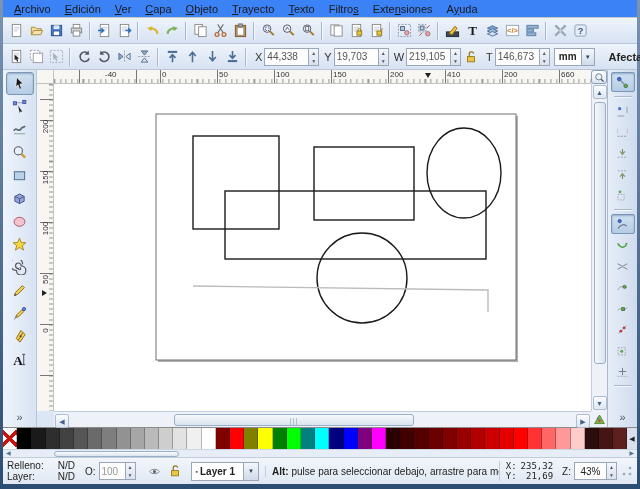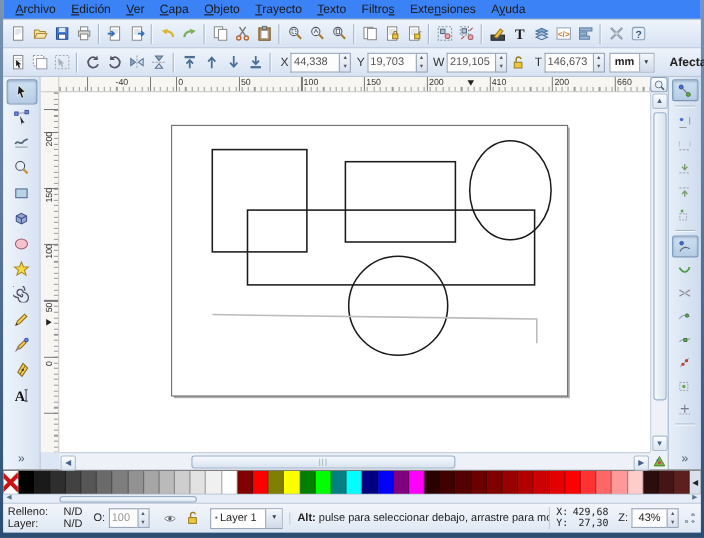--- a/index.html
+++ b/index.html
@@ -112,21 +112,21 @@
   #statusbar{height:27px;background:linear-gradient(#f2f6fb,#dfe8f3);display:flex;align-items:center;font-size:10px;color:#222;padding:0 4px;border-top:1px solid #c2cddb;}
   #fillstroke{display:grid;grid-template-columns:auto auto;column-gap:14px;row-gap:0;margin-right:10px;}
   #fillstroke .lbl{font-size:10px;color:#222;}
   #fillstroke .val{font-size:10px;color:#222;}
   #opacity{display:flex;align-items:center;margin-right:8px;}
   #opacity .spinbox input{width:26px;color:#999;}
   #opacity-label{margin-right:3px;}
   .sicon{margin:0 3px;display:flex;align-items:center;}
   #layer-box{display:flex;align-items:center;height:19px;border:1px solid #9aa7b8;background:#fff;margin:0 6px;}
   #layer-box .bullet{font-size:7px;color:#555;margin:0 2px 0 4px;}
-  #layer-box .val{font-size:10px;font-weight:normal;color:#222;padding-right:8px;white-space:nowrap;}
+  #layer-box .val{font-size:10px;font-weight:bold;color:#222;padding-right:8px;white-space:nowrap;}
   #layer-box .dd{width:15px;height:17px;background:linear-gradient(#f4f7fb,#cfdaea);border-left:1px solid #9aa7b8;font-size:6px;color:#345;text-align:center;line-height:17px;}
   #hint{flex:1;white-space:nowrap;overflow:hidden;font-size:10px;border-left:1px solid #c2cddb;padding-left:6px;min-width:0;}
   #coords{display:grid;grid-template-columns:auto auto;column-gap:4px;font-family:"DejaVu Sans Mono",monospace;font-size:9px;line-height:10px;border-left:1px solid #c2cddb;padding:0 6px;text-align:right;}
   #zoomctl{display:flex;align-items:center;}
   #zoomctl .spinbox input{width:32px;text-align:center;color:#222;}
   #zoom-label{margin:0 3px;}
   #resize-grip{width:12px;height:12px;margin-left:4px;background:
     radial-gradient(circle at 9px 3px,#9aa8b8 1.5px,transparent 1.6px),
     radial-gradient(circle at 9px 9px,#9aa8b8 1.5px,transparent 1.6px),
     radial-gradient(circle at 3px 9px,#9aa8b8 1.5px,transparent 1.6px);}
@@ -914,23 +914,23 @@
           </svg>
         </span>
     <div id="layer-box">
       <span class="bullet">▪</span>
       <span class="val">Layer 1</span>
       <span class="dd">▼</span>
     </div>
     <div id="hint"><b>Alt:</b><span> pulse para seleccionar debajo, arrastre para mover la selecci</span></div>
     <div id="coords">
       <span>X:</span>
-          <span>429,68</span>
+          <span>235,32</span>
       <span>Y:</span>
-          <span>27,30</span>
+          <span>21,69</span>
     </div>
     <div id="zoomctl">
       <span id="zoom-label">Z:</span>
       <span class="spinbox">
             <input value="43%" style="">
       <span class="spinner">
               <span>▲</span>
               <span>▼</span>
             </span>
           </span>

